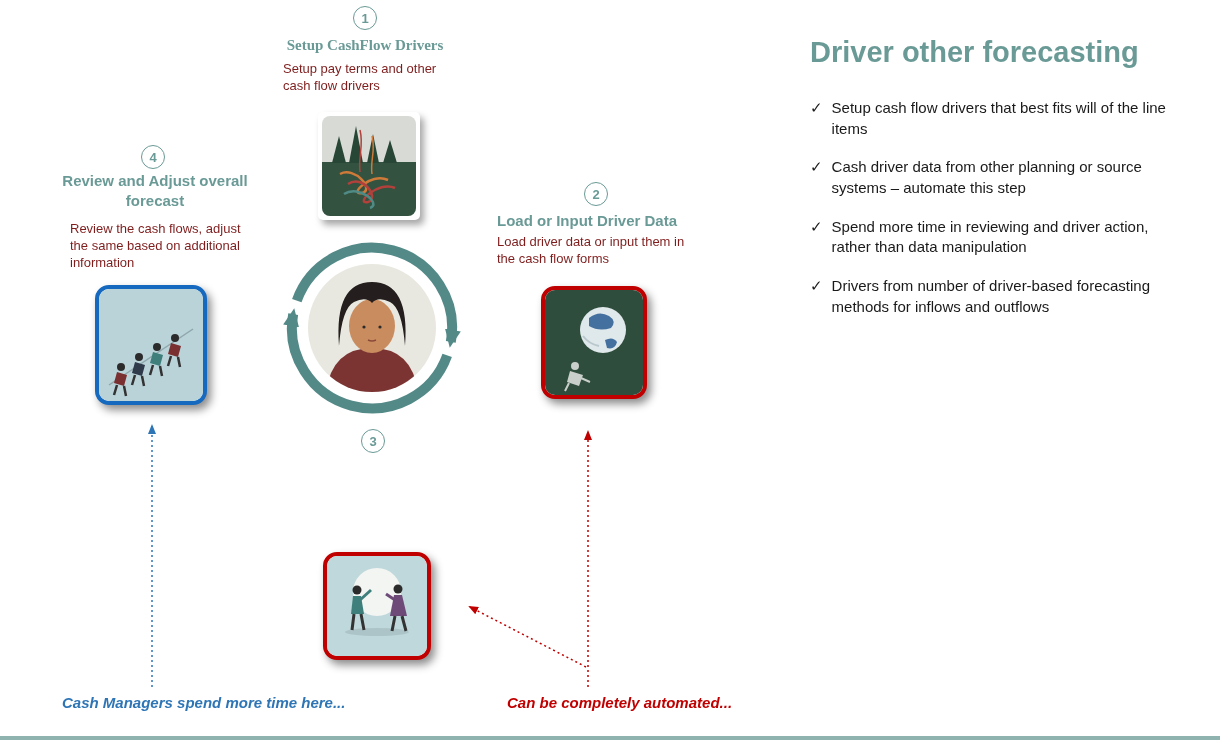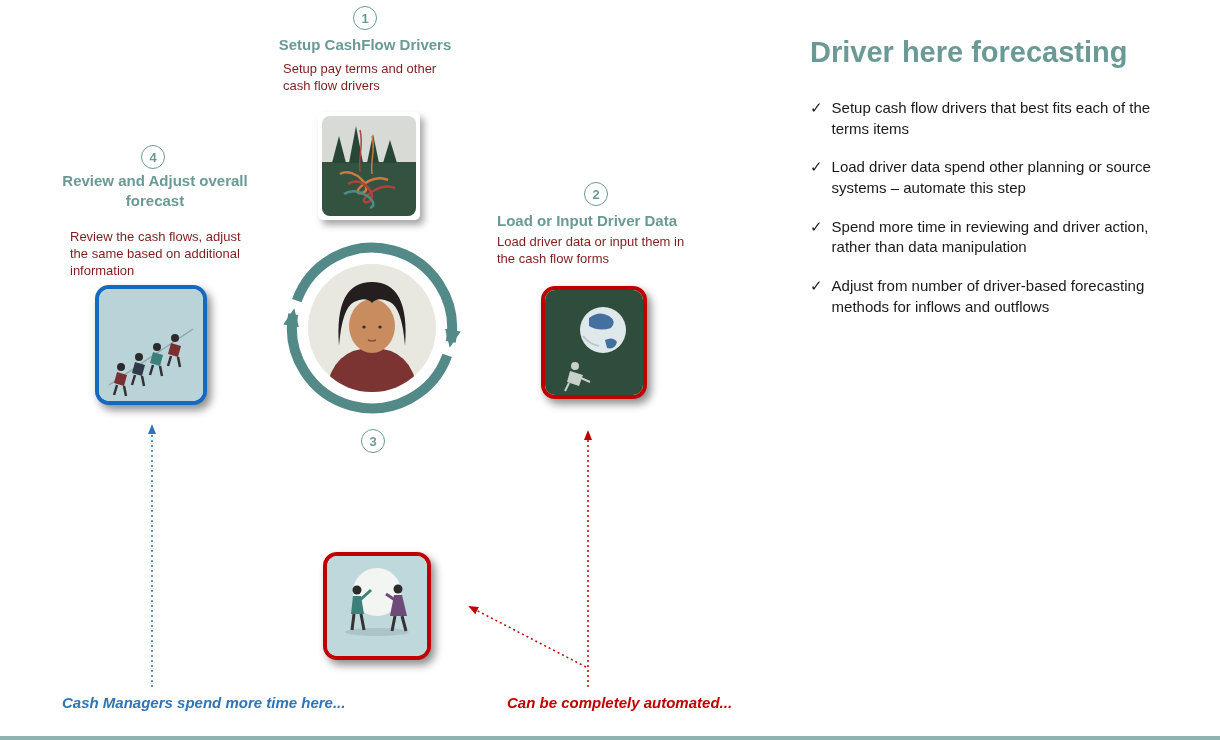--- a/index.html
+++ b/index.html
@@ -35,21 +35,21 @@
   .overlay { pointer-events:none; }
 </style>
 </head>
 <body>
 
 <div class="canvas">
 
   <div class="abs num-circle" style="left:353px; top:6px;">
     <span>1</span>
   </div>
-  <div class="abs step-title center" style="left:240px; top:35px; width:250px;">Setup CashFlow Drivers</div>
+  <div class="abs step-title center" style="left:240px; top:35px; width:250px;font-family:Liberation Serif, serif;">Setup CashFlow Drivers</div>
   <div class="abs step-desc" style="left:283px; top:60px; width:172px;">Setup pay terms and other cash flow drivers</div>
 
   <div class="abs card" style="left:318px; top:112px; width:102px; height:108px;">
     <svg viewBox="0 0 94 100" preserveAspectRatio="none">
       <rect width="94" height="100" fill="#d8dad5"></rect>
       <rect y="46" width="94" height="54" fill="#33523f"></rect>
       <g fill="#274635">
         <path d="M10 47 L17 20 L24 47 Z"></path>
         <path d="M27 47 L34 10 L41 47 Z"></path>
         <path d="M45 47 L51 18 L57 47 Z"></path>
@@ -101,21 +101,21 @@
       <path d="M67 39 L75 39 L80 60 L63 60 Z" fill="#6d4a78"></path>
       <path d="M68 44 L59 38" stroke="#6d4a78" stroke-width="3" fill="none"></path>
       <path d="M68 60 L65 75 M75 60 L79 75" stroke="#333333" stroke-width="3" fill="none"></path>
     </svg>
   </div>
 
   <div class="abs num-circle" style="left:141px; top:145px;">
     <span>4</span>
   </div>
   <div class="abs step-title center" style="left:45px; top:171px; width:220px;">Review and Adjust overall forecast</div>
-  <div class="abs step-desc" style="left:70px; top:228px; width:172px;">Review the cash flows, adjust the same based on additional information</div>
+  <div class="abs step-desc" style="left:70px; top:220px; width:172px;">Review the cash flows, adjust the same based on additional information</div>
 
   <div class="abs img-frame frame-blue" style="left:95px; top:285px; width:112px; height:120px;">
     <svg viewBox="0 0 104 112" preserveAspectRatio="none">
       <rect width="104" height="112" fill="#b9d3d9"></rect>
       <path d="M10 96 L94 40" stroke="#8fa7ac" stroke-width="1.5"></path>
 
       <g>
         <circle cx="22" cy="78" r="4" fill="#2b2b2b"></circle>
         <path d="M18 83 L28 86 L25 97 L15 94 Z" fill="#7a3030"></path>
         <path d="M18 96 L15 106 M25 97 L27 107" stroke="#333" stroke-width="2.5" fill="none"></path>
@@ -158,38 +158,38 @@
         <path d="M44 150 Q50 106 90 106 Q130 106 136 150 Z" fill="#7c3433"></path>
         <ellipse cx="90" cy="84" rx="23" ry="27" fill="#c98c5f"></ellipse>
         <path d="M57 104 Q52 40 90 40 Q128 40 123 104 Q120 66 108 60 Q96 54 90 61 Q84 54 72 60 Q60 66 57 104 Z" fill="#241f1e"></path>
         <circle cx="82" cy="85" r="1.6" fill="#2b2b2b"></circle>
         <circle cx="98" cy="85" r="1.6" fill="#2b2b2b"></circle>
         <path d="M86 98 Q90 100 94 98" stroke="#8a4a3a" stroke-width="1.4" fill="none"></path>
       </g>
     </svg>
   </div>
 
-  <div class="abs panel-title" style="left:810px; top:36px; width:400px;">Driver here forecasting</div>
+  <div class="abs panel-title" style="left:810px; top:36px; width:400px;">Driver other forecasting</div>
 
   <div class="abs" style="left:810px; top:98px; width:378px;">
     <div class="bullet">
       <span class="check">✓</span>
-      <span>Setup cash flow drivers that best fits each of the terms items</span>
-    </div>
-    <div class="bullet">
-      <span class="check">✓</span>
-      <span>Load driver data spend other planning or source systems – automate this step</span>
+      <span>Setup cash flow drivers that best fits will of the line items</span>
+    </div>
+    <div class="bullet">
+      <span class="check">✓</span>
+      <span>Cash driver data from other planning or source systems – automate this step</span>
     </div>
     <div class="bullet">
       <span class="check">✓</span>
       <span>Spend more time in reviewing and driver action, rather than data manipulation</span>
     </div>
     <div class="bullet">
       <span class="check">✓</span>
-      <span>Adjust from number of driver-based forecasting methods for inflows and outflows</span>
+      <span>Drivers from number of driver-based forecasting methods for inflows and outflows</span>
     </div>
   </div>
 
   <svg class="abs overlay" style="left:0; top:0;" width="1220" height="740" viewBox="0 0 1220 740">
     <defs>
       <marker id="arrBlue" markerUnits="userSpaceOnUse" markerWidth="10" markerHeight="10" refX="8" refY="4" orient="auto">
         <path d="M0 0 L10 4 L0 8 Z" fill="#2e75b6"></path>
       </marker>
       <marker id="arrRed" markerUnits="userSpaceOnUse" markerWidth="10" markerHeight="10" refX="8" refY="4" orient="auto">
         <path d="M0 0 L10 4 L0 8 Z" fill="#c00000"></path>

